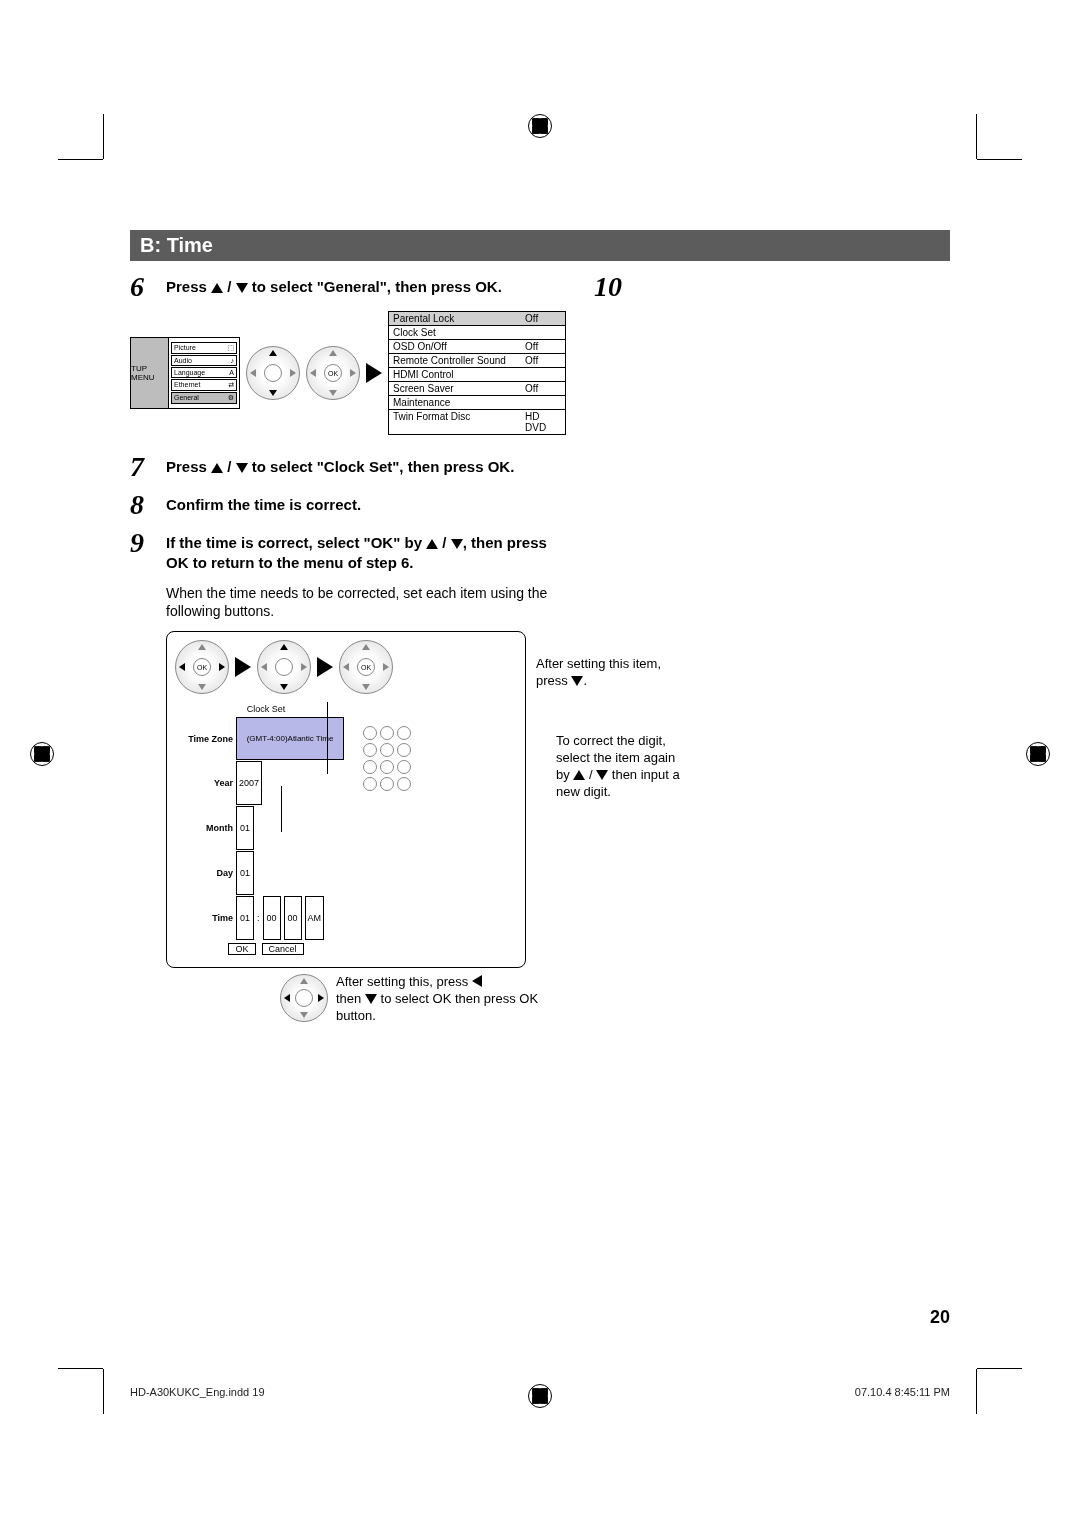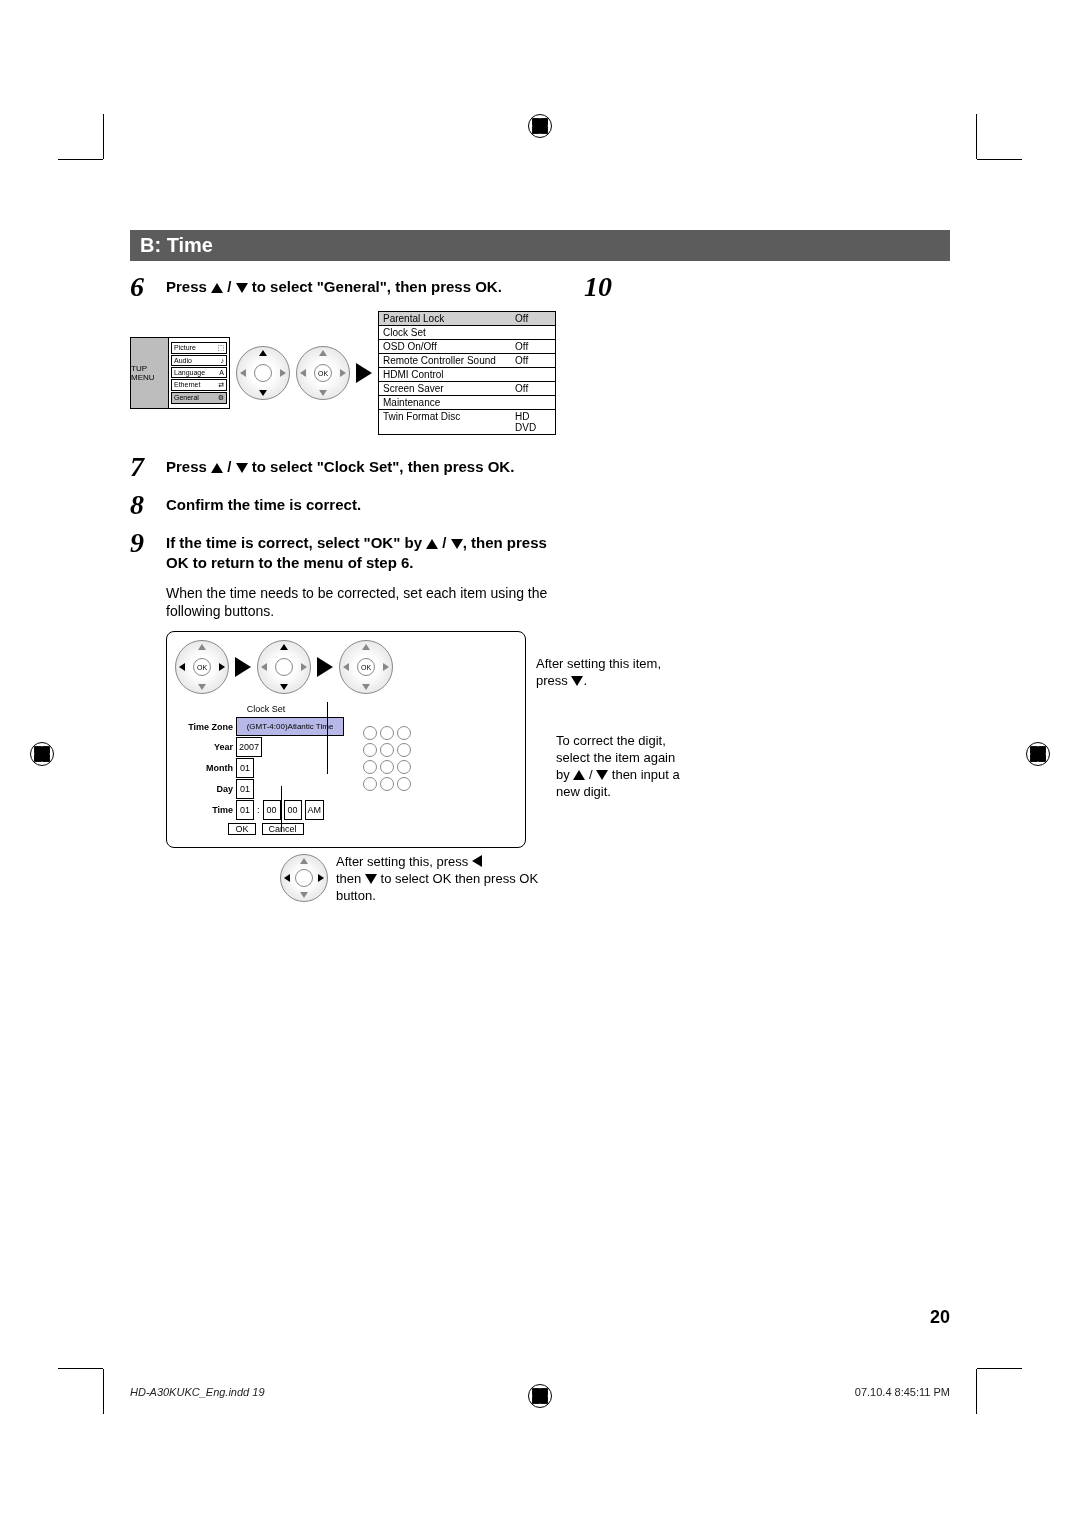--- a/index.html
+++ b/index.html
@@ -113,21 +113,21 @@
     width: 0; height: 0;
     border-top: 10px solid transparent;
     border-bottom: 10px solid transparent;
     border-left: 16px solid #000;
   }
 
   .menu-panel {
     display: flex;
     border: 1px solid #000;
     font-size: 9px;
-    width: 100px;
+    width: 110px;
     background: #fff;
   }
   .menu-left {
     width: 38px;
     background: #bdbdbd;
     border-right: 1px solid #000;
     display: flex;
     align-items: center;
     justify-content: center;
     font-size: 8px;
@@ -222,21 +222,21 @@
     padding: 4px;
     position: relative;
   }
   .clock-set-title {
     text-align: center;
     font-size: 9px;
     margin-bottom: 3px;
   }
   .cs-line { display: flex; align-items: center; margin: 1px 0; gap: 3px; }
   .cs-label { width: 54px; text-align: right; font-size: 9px; font-weight: bold; }
-  .cs-box { border: 1px solid #000; padding: 4px 2px; font-size: 9px; background: #fff; min-width: 18px; text-align: center; }
+  .cs-box { border: 1px solid #000; padding: 16px 2px; font-size: 9px; background: #fff; min-width: 18px; text-align: center; }
   .cs-box.sel { background: #b8b8e8; }
   .cs-btns { display: flex; gap: 6px; justify-content: center; margin-top: 3px; }
   .cs-btn { border: 1px solid #000; padding: 0 6px; font-size: 9px; }
 
   .numpad {
     display: grid;
     grid-template-columns: repeat(3, 14px);
     grid-template-rows: repeat(4, 14px);
     gap: 3px;
   }
@@ -265,21 +265,20 @@
     bottom: 200px;
     font-weight: bold;
     font-size: 18px;
   }
   .footer-left {
     position: absolute;
     left: 130px;
     bottom: 130px;
     font-size: 11px;
     color: #222;
-    font-style: italic;
   }
   .footer-right {
     position: absolute;
     right: 130px;
     bottom: 130px;
     font-size: 11px;
     color: #222;
     margin-left: 42px;
   }
 

